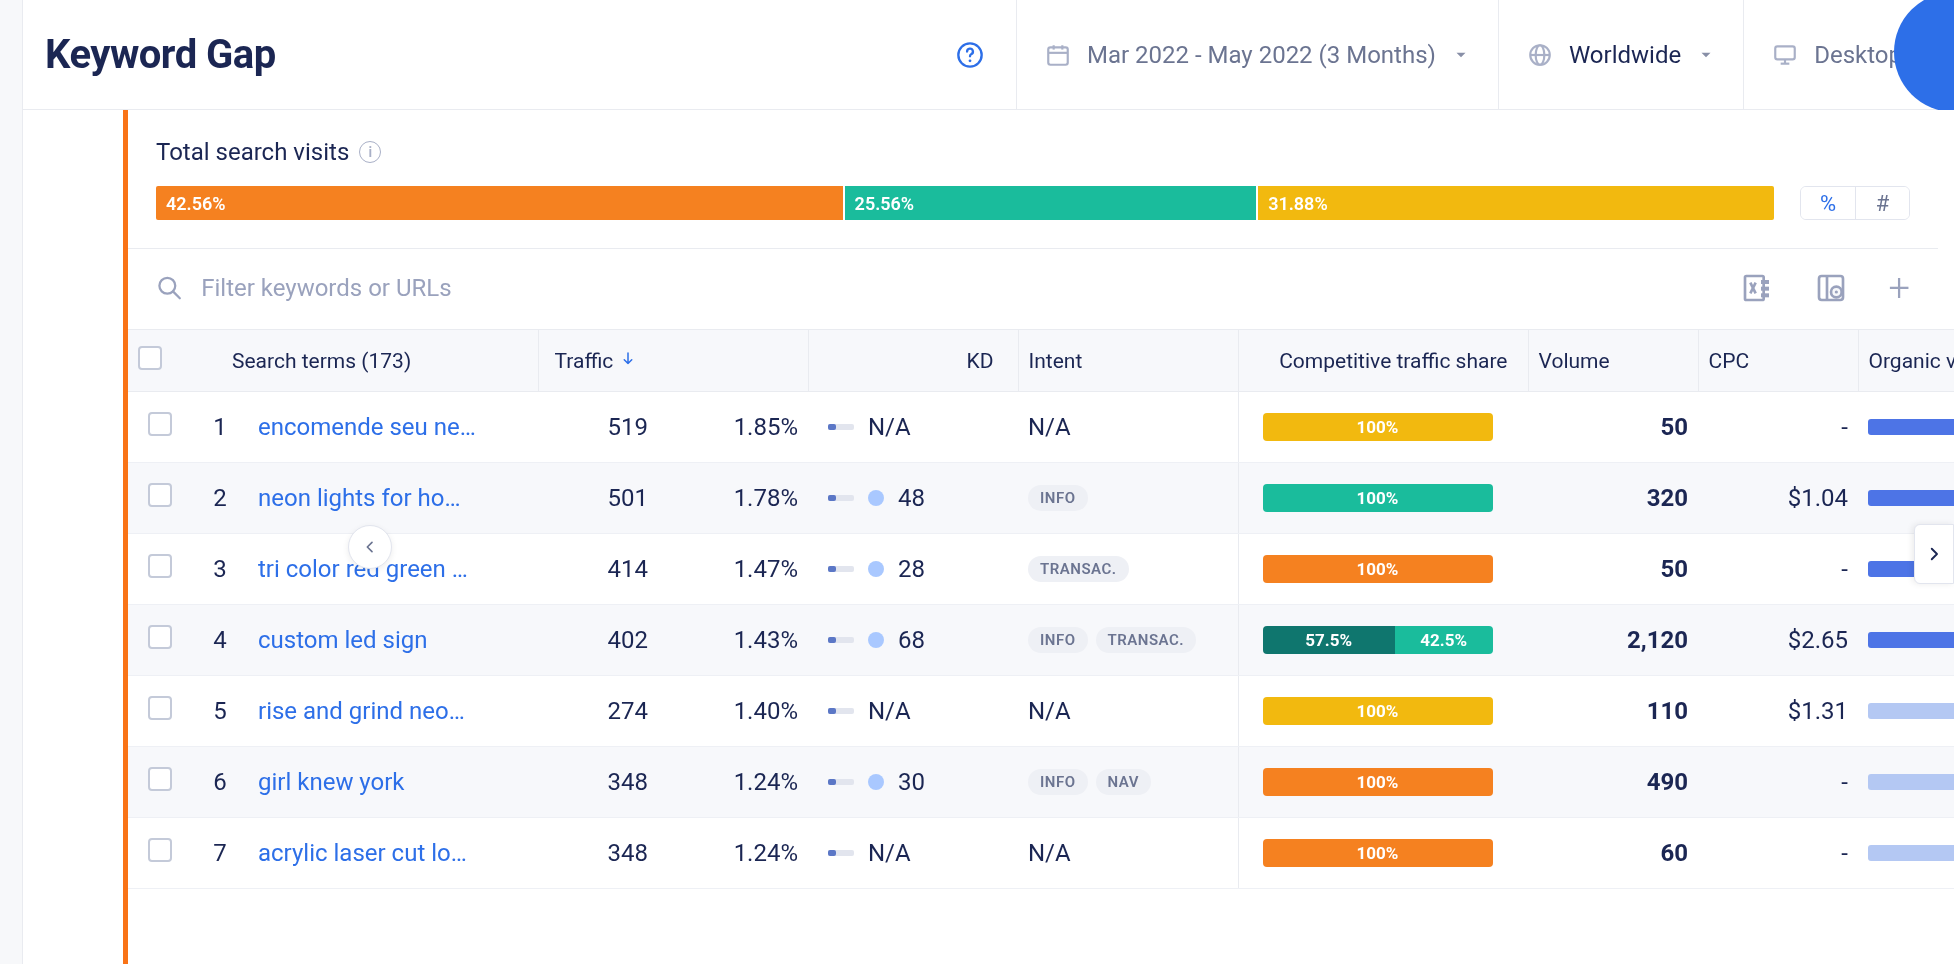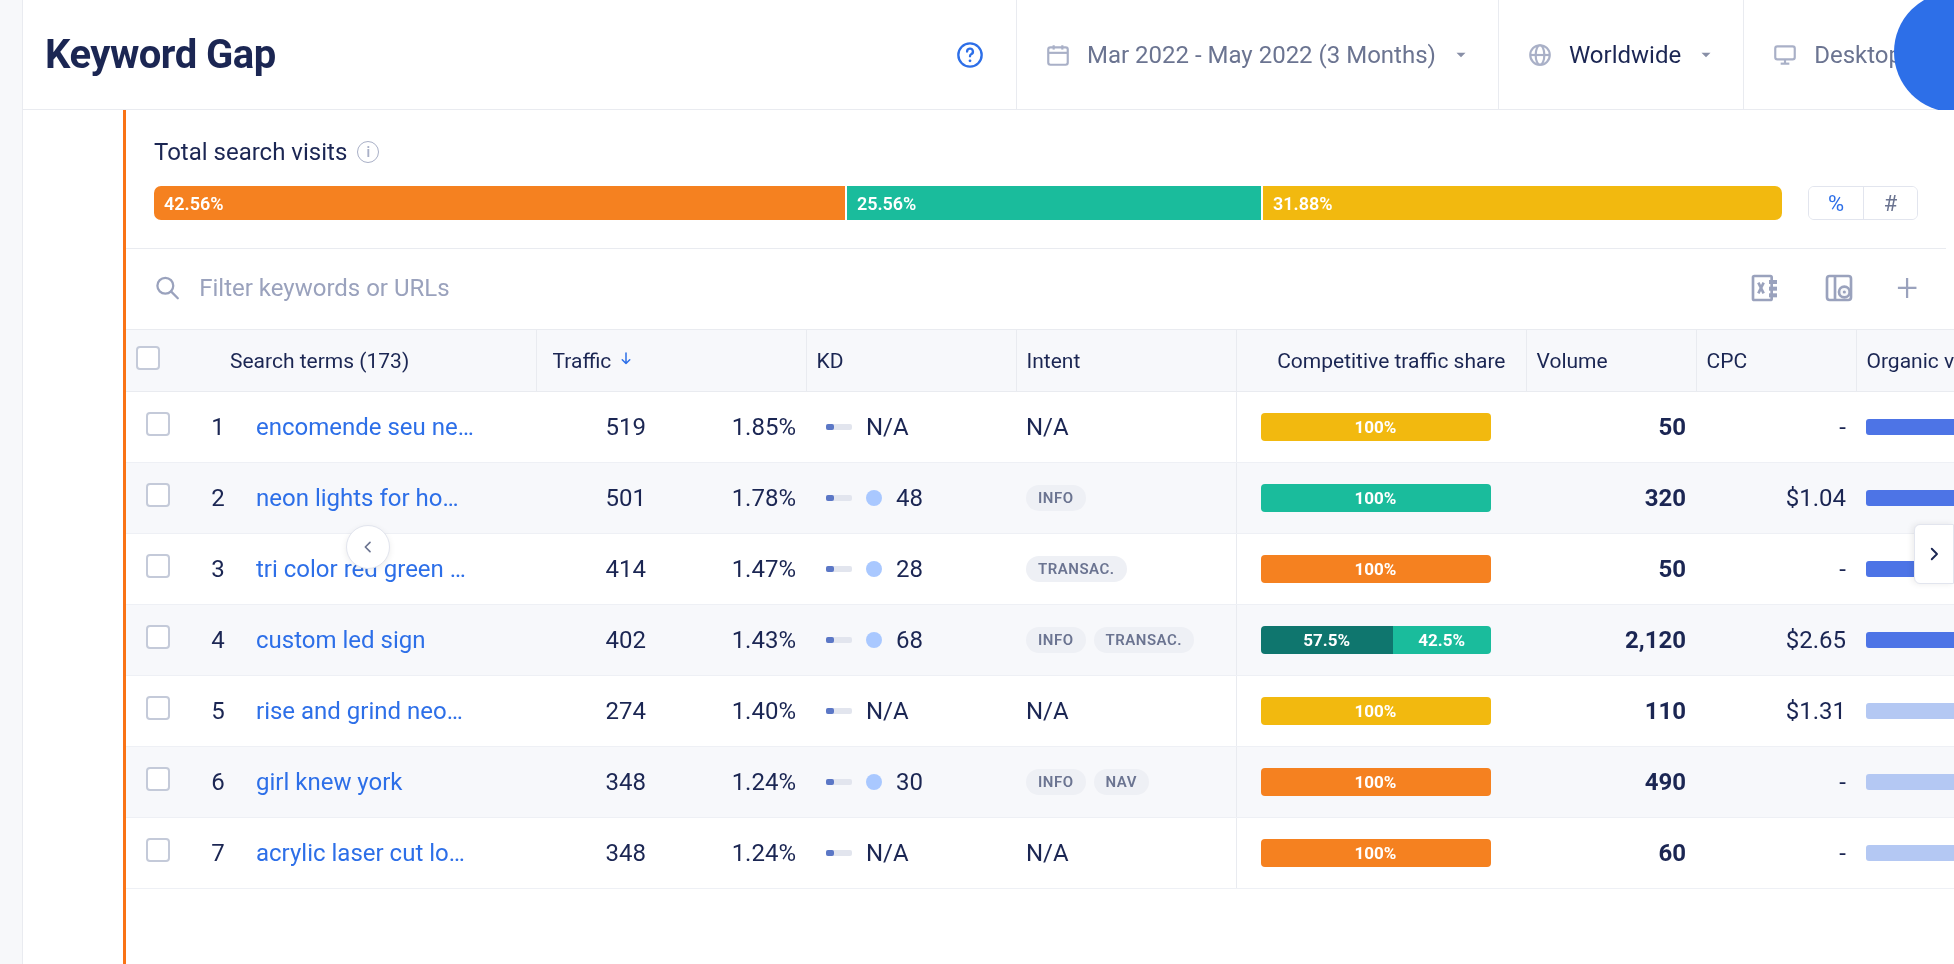--- a/index.html
+++ b/index.html
@@ -12,27 +12,27 @@
   .page-title { font-size: 40px; font-weight: 700; color: #1b2653; flex: 1; letter-spacing: -0.5px; }
   .help-btn { width: 40px; height: 40px; display: flex; align-items: center; justify-content: center; margin-right: 26px; }
   .help-btn svg { width: 28px; height: 28px; }
 
   .filter-group { display: flex; align-items: center; height: 100%; padding: 0 28px; border-left: 1px solid #e9ebf0; color: #6b7491; font-size: 24px; gap: 16px; cursor: pointer; }
   .filter-group svg.icon-lead { width: 26px; height: 26px; fill: #a9b0c7; }
   .filter-group .caret { width: 18px; height: 18px; }
   .filter-text { color: #6b7491; white-space: nowrap; }
 
   
-  .content { position: absolute; left: 100px; right: 0; top: 110px; bottom: 0; background: #fff; border-left: 3px solid #f97316; padding: 28px 8px 0 0; }
+  .content { position: absolute; left: 100px; right: 0; top: 110px; bottom: 0; background: #fff; border-left: 5px solid #f97316; padding: 28px 16px 0 0; }
 
   .section-label { font-size: 24px; color: #1b2653; padding: 0 28px 0 28px; display: flex; align-items: center; gap: 10px; }
   .info-circle { width: 22px; height: 22px; border: 1.5px solid #a9b0c7; border-radius: 50%; display: inline-flex; align-items: center; justify-content: center; font-size: 14px; color: #a9b0c7; font-weight: 600; }
 
   .visits-row { display: flex; align-items: stretch; padding: 20px 28px 28px 28px; gap: 26px; }
-  .visits-bar { flex: 1; display: flex; height: 34px; border-radius: 7px; overflow: hidden; min-width: 0; }
+  .visits-bar { flex: 1; display: flex; height: 34px; border-radius: 2px; overflow: hidden; min-width: 0; }
   .seg { color: #fff; font-size: 18px; font-weight: 600; display: flex; align-items: center; padding-left: 10px; border-right: 2px solid #fff; }
   .seg:last-child { border-right: none; }
   .toggle { display: flex; border: 1px solid #e2e5ee; border-radius: 6px; overflow: hidden; }
   .toggle-btn { width: 54px; display: flex; align-items: center; justify-content: center; font-size: 22px; color: #6b7491; background: #fff; cursor: pointer; }
   .toggle-btn.active { color: #2d6fe8; }
   .toggle-btn + .toggle-btn { border-left: 1px solid #e2e5ee; }
 
   .divider-h { height: 1px; background: #e9ebf0; margin: 0 0 0 0; }
 
   
@@ -212,21 +212,21 @@
           <th class="col-check"><span class="checkbox"></span></th>
           <th colspan="2" style="padding-left:40px">Search terms (173)</th>
           <th colspan="2" class="border-left">
             <span class="col-traffic-inner" style="justify-content:flex-start; padding-left:6px;">
               <span>Traffic</span>
               <svg class="sort-down" width="18" height="18" viewBox="0 0 24 24">
                   <path d="M12 4v14M7 13l5 5 5-5" fill="none" stroke="#2d6fe8" stroke-width="2" stroke-linecap="round" stroke-linejoin="round"></path>
                 </svg>
             </span>
           </th>
-          <th class="border-left" style="padding-right:24px">KD</th>
+          <th class="border-left" style="text-align:right; padding-right:24px">KD</th>
           <th class="border-left">Intent</th>
           <th class="border-left" style="text-align:right; padding-right:20px">Competitive traffic share</th>
           <th class="col-volume border-left">Volume</th>
           <th class="col-cpc border-left">CPC</th>
           <th class="border-left">Organic vs Paid</th>
         </tr>
       </thead>
       <tbody id="tbody">
           <tr>
             <td class="col-check"><span class="checkbox"></span></td>

